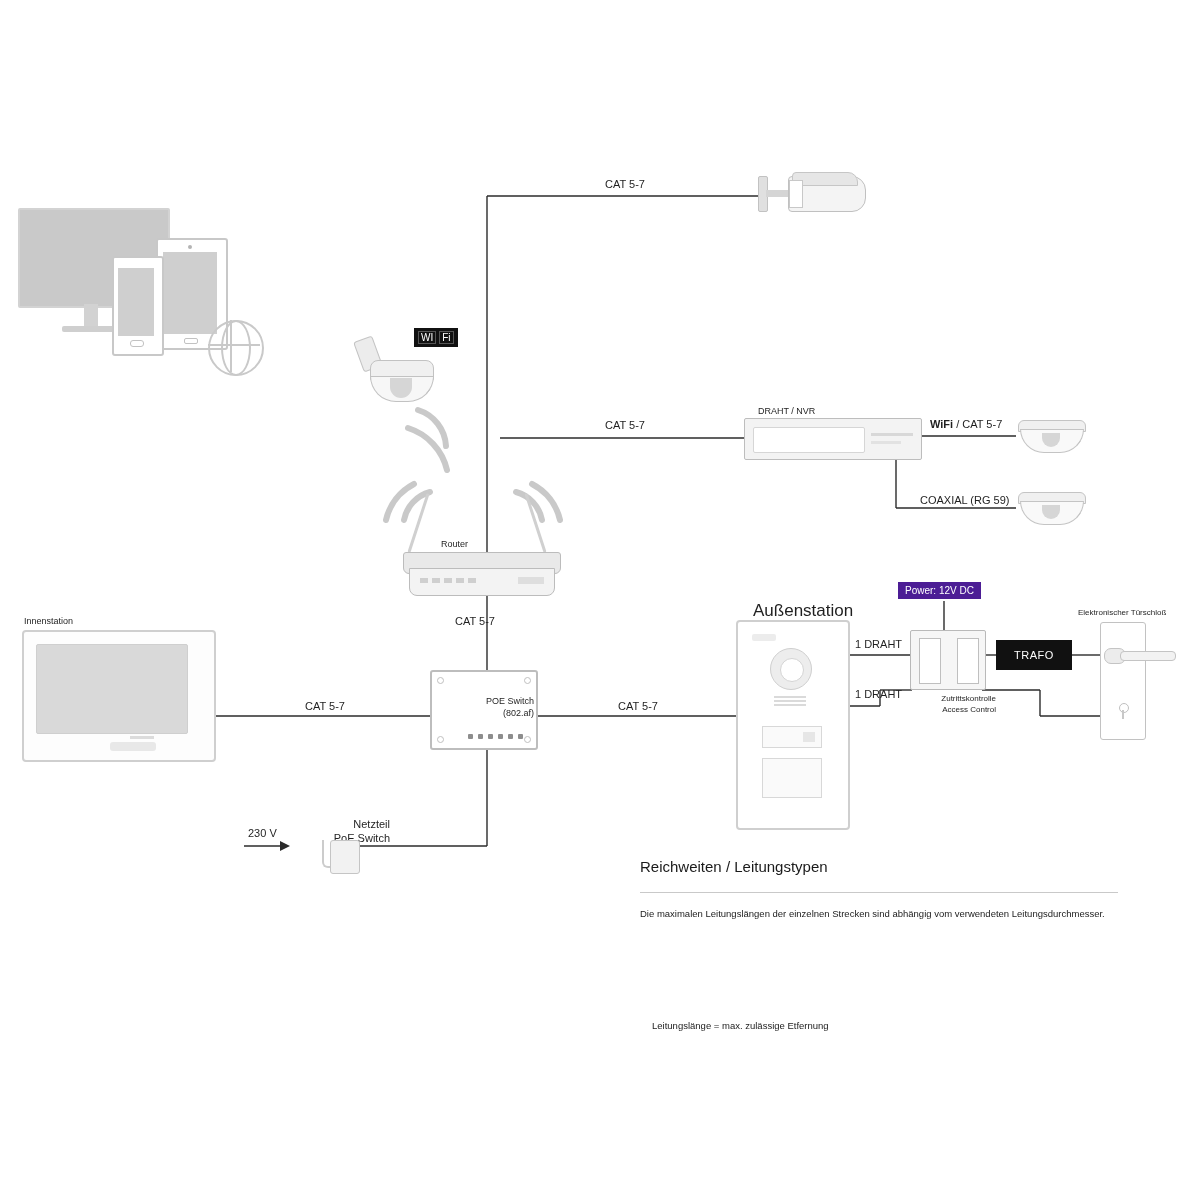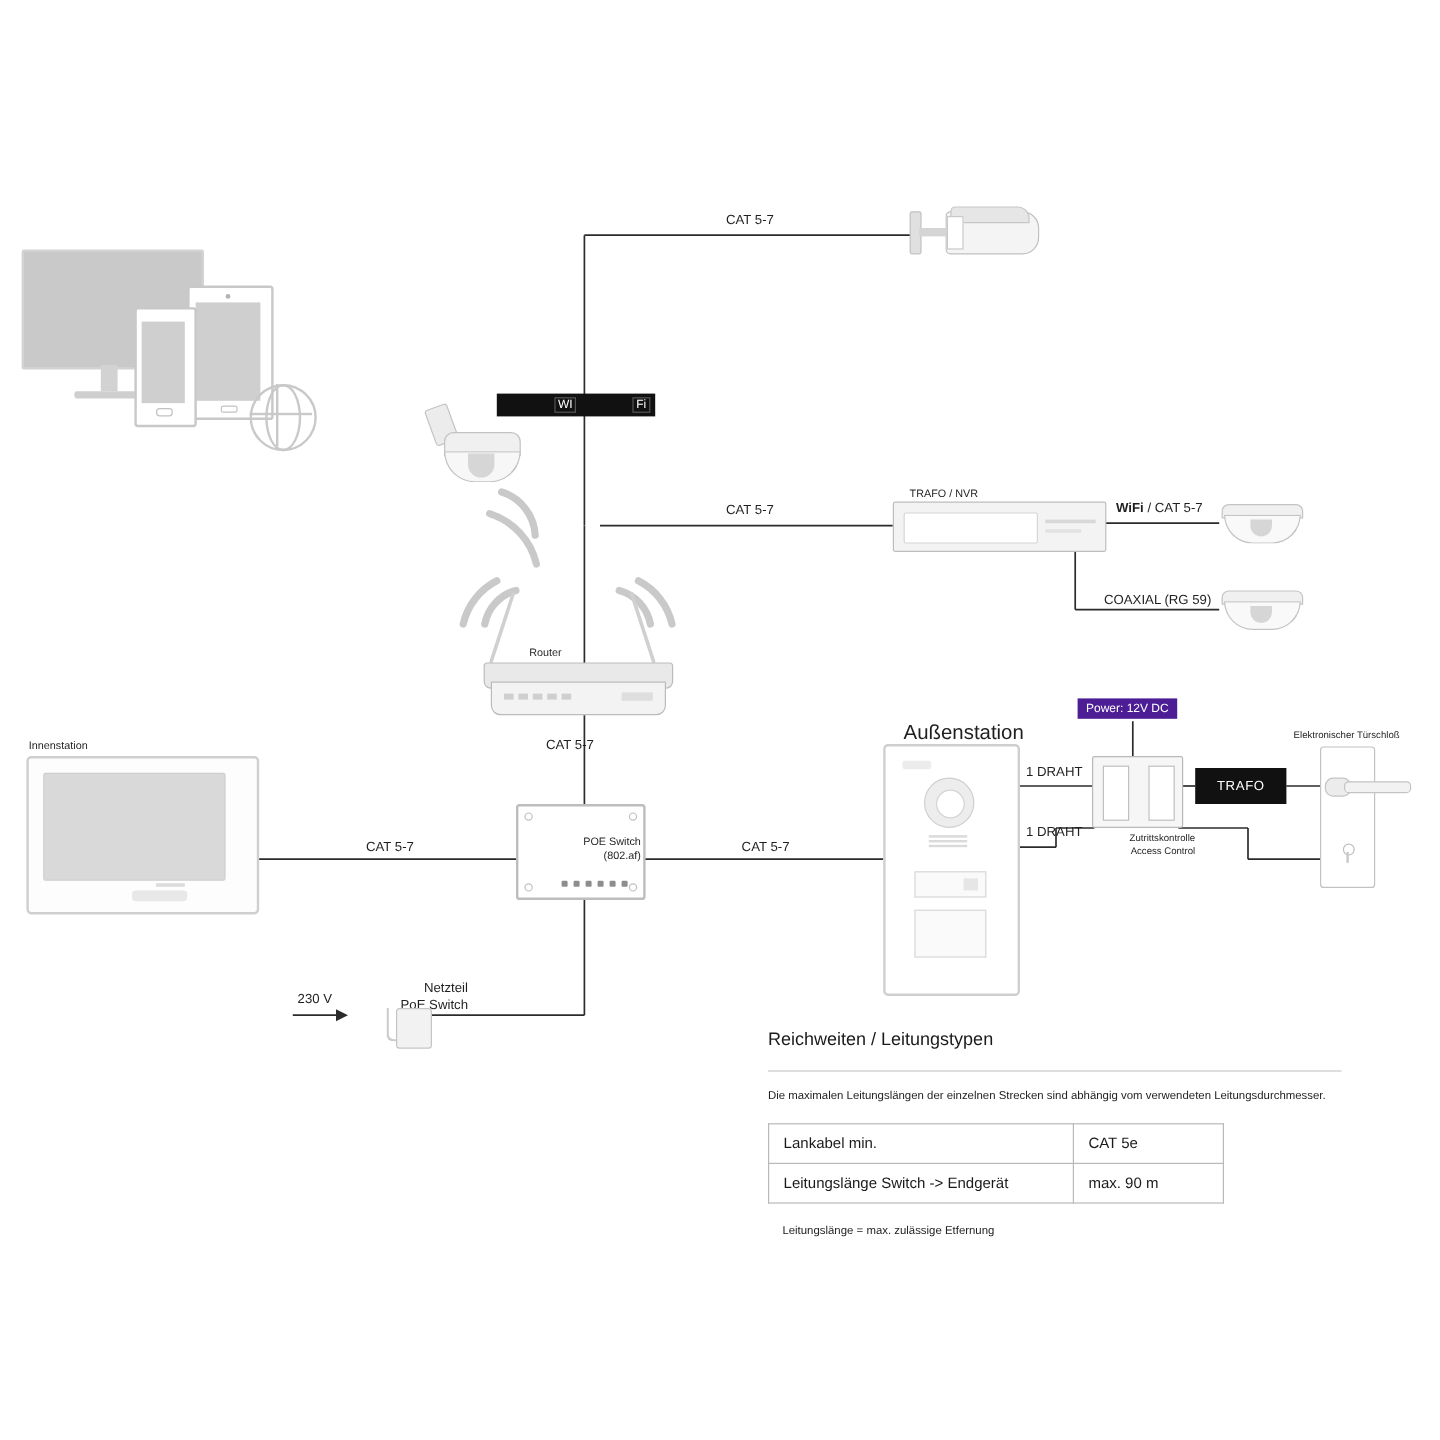--- a/index.html
+++ b/index.html
@@ -176,21 +176,20 @@
     font-size: 10px;
     padding: 3px 4px;
     display: flex;
     gap: 3px;
     align-items: center;
   }
   .wifi-badge span.seg {
     background: #111;
     padding: 0 2px;
     border: 1px solid #555;
-    margin-left: 44px;
   }
   .bold { font-weight: bold; text-align: center; }
 </style>
 </head>
 <body>
 
 <div id="canvas">
 
   <svg class="wires" viewBox="0 0 1200 1200">
     <g stroke="#2b2b2b" stroke-width="1.4" fill="none">
@@ -287,21 +286,21 @@
     <div class="abs" style="left:6px; top:8px; width:18px; height:30px; background:#ececec; border:1px solid #c4c4c4; transform:rotate(-20deg); border-radius:3px;"></div>
     <div class="abs" style="left:18px; top:30px; width:62px; height:18px; background:#f0f0f0; border:1px solid #c2c2c2; border-radius:8px 8px 0 0;"></div>
     <div class="abs" style="left:18px; top:46px; width:62px; height:24px; background:#f7f7f7; border:1px solid #c2c2c2; border-radius:0 0 28px 28px;"></div>
     <div class="abs" style="left:38px; top:48px; width:22px; height:20px; background:#d6d6d6; border-radius:0 0 12px 12px;"></div>
   </div>
   <div class="wifi-badge" style="left:414px; top:328px;">
     <span class="seg">WI</span>
     <span class="seg">Fi</span>
   </div>
 
-  <div class="lbl small" style="left:758px; top:406px;">TRAFO / NVR</div>
+  <div class="lbl small" style="left:758px; top:406px;">DRAHT / NVR</div>
   <div class="nvr-body" style="left:744px; top:418px; width:176px; height:40px;">
     <div class="abs" style="left:8px; top:8px; width:110px; height:24px; background:#ffffff; border:1px solid #d6d6d6; border-radius:2px;"></div>
     <div class="abs" style="left:126px; top:14px; width:42px; height:3px; background:#d8d8d8;"></div>
     <div class="abs" style="left:126px; top:22px; width:30px; height:3px; background:#e2e2e2;"></div>
   </div>
   <div class="lbl" style="left:605px; top:419px;">CAT 5-7</div>
 
   <div class="lbl" style="left:930px; top:418px;">
     <span class="bold">WiFi</span>
     <span>/</span>
@@ -405,28 +404,16 @@
   </div>
   <div class="abs" style="left:1104px; top:648px; width:70px; height:14px;">
     <div class="abs" style="left:0; top:0; width:20px; height:14px; background:#ececec; border:1px solid #c4c4c4; border-radius:7px;"></div>
     <div class="abs" style="left:16px; top:3px; width:54px; height:8px; background:#f2f2f2; border:1px solid #c4c4c4; border-radius:4px;"></div>
   </div>
 
   <div class="info-title" style="left:640px; top:858px;">Reichweiten / Leitungstypen</div>
   <div class="info-rule" style="left:640px; top:892px; width:478px;"></div>
   <div class="info-note" style="left:640px; top:908px;">Die maximalen Leitungslängen der einzelnen Strecken sind abhängig vom verwendeten Leitungsdurchmesser.</div>
 
-  <table class="ranges" style="left:640px; top:936px; width:380px;">
-    <tbody>
-      <tr>
-        <td>Lankabel min.</td>
-        <td class="val">CAT 5e</td>
-      </tr>
-      <tr>
-        <td>Leitungslänge Switch -&gt; Endgerät</td>
-        <td class="val">max. 90 m</td>
-      </tr>
-    </tbody>
-  </table>
 
   <div class="info-note" style="left:652px; top:1020px;">Leitungslänge = max. zulässige Etfernung</div>
 
 </div>
 
 </body></html>

